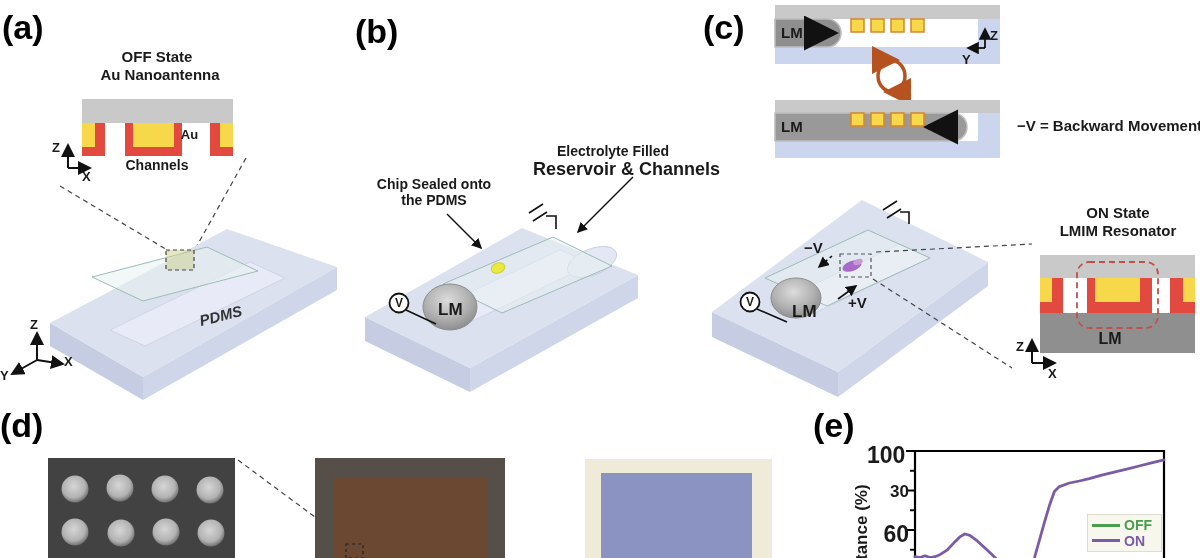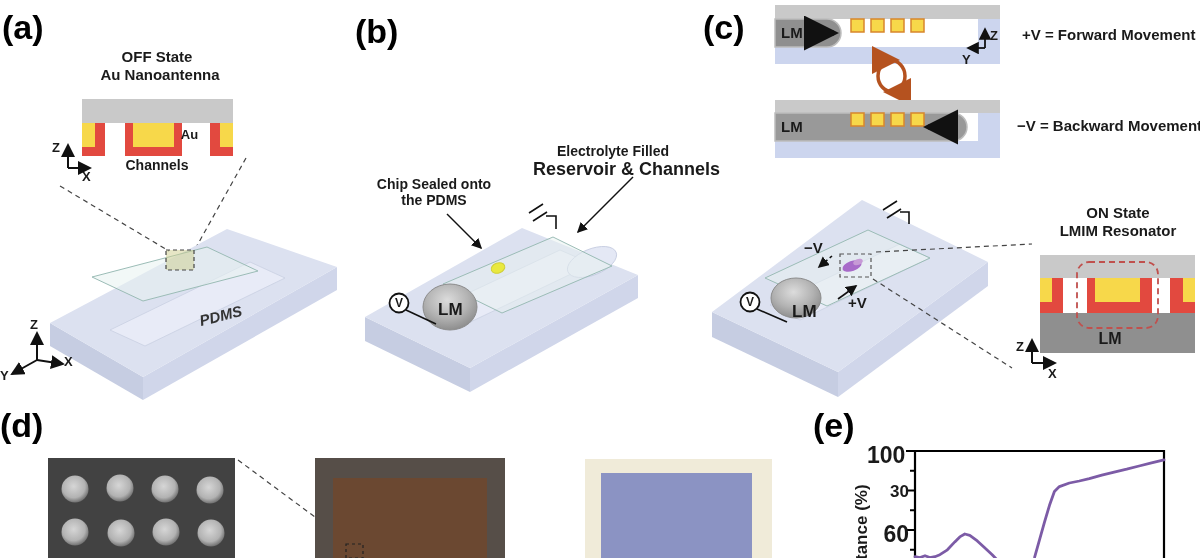--- a/index.html
+++ b/index.html
@@ -237,21 +237,20 @@
   <div class="t panel-label" style="left:355px;top:12px;">(b)</div>
   <div class="t ctr" style="left:370px;top:176px;width:128px;font-size:14px;">Chip Sealed onto</div>
   <div class="t ctr" style="left:370px;top:192px;width:128px;font-size:14px;">the PDMS</div>
   <div class="t ctr" style="left:533px;top:143px;width:160px;font-size:14px;">Electrolyte Filled</div>
   <div class="t ctr" style="left:533px;top:159px;width:160px;font-size:18px;">Reservoir &amp; Channels</div>
   <div class="t ctr" style="left:390px;top:296px;width:18px;font-size:12px;">V</div>
   <div class="t" style="left:438px;top:300px;font-size:17px;">LM</div>
 
   <div class="t panel-label" style="left:703px;top:8px;">(c)</div>
   <div class="t" style="left:781px;top:24px;font-size:15px;">LM</div>
-  <div class="t" style="left:1022px;top:26px;font-size:15px;">+V = Forward Movement</div>
   <div class="t" style="left:990px;top:28px;font-size:13px;">Z</div>
   <div class="t" style="left:962px;top:52px;font-size:13px;">Y</div>
   <div class="t" style="left:781px;top:118px;font-size:15px;">LM</div>
   <div class="t" style="left:1017px;top:117px;font-size:15px;">−V = Backward Movement</div>
   <div class="t" style="left:804px;top:239px;font-size:15px;">−V</div>
   <div class="t" style="left:848px;top:294px;font-size:15px;">+V</div>
   <div class="t ctr" style="left:741px;top:295px;width:18px;font-size:12px;">V</div>
   <div class="t" style="left:792px;top:302px;font-size:17px;">LM</div>
   <div class="t ctr" style="left:1058px;top:204px;width:120px;font-size:15px;">ON State</div>
   <div class="t ctr" style="left:1058px;top:222px;width:120px;font-size:15px;">LMIM Resonator</div>
@@ -261,14 +260,24 @@
 
   <div class="t panel-label" style="left:0px;top:406px;">(d)</div>
   <div class="t panel-label" style="left:813px;top:406px;">(e)</div>
 
   <div class="t" style="left:852px;top:560px;width:120px;font-size:17px;transform:rotate(-90deg);transform-origin:0 0;">tance (%)</div>
   <div id="ytick-labels">
       <div class="t" style="left: 867px; top: 442px; width: 42px; font-size: 23px;">100</div>
       <div class="t" style="left: 867px; top: 481.5px; width: 42px; text-align: right; font-size: 17px;">30</div>
       <div class="t" style="left: 867px; top: 521px; width: 42px; text-align: right; font-size: 23px;">60</div>
     </div>
+  <div id="legend-box">
+      <div class="leg-row">
+        <span class="leg-line" style="background: rgb(74, 157, 74);"></span>
+        <span class="leg-txt" style="color: rgb(74, 157, 74);">OFF</span>
+      </div>
+      <div class="leg-row">
+        <span class="leg-line" style="background: rgb(124, 91, 166);"></span>
+        <span class="leg-txt" style="color: rgb(124, 91, 166);">ON</span>
+      </div>
+    </div>
 
 </div>
 
 </body></html>

